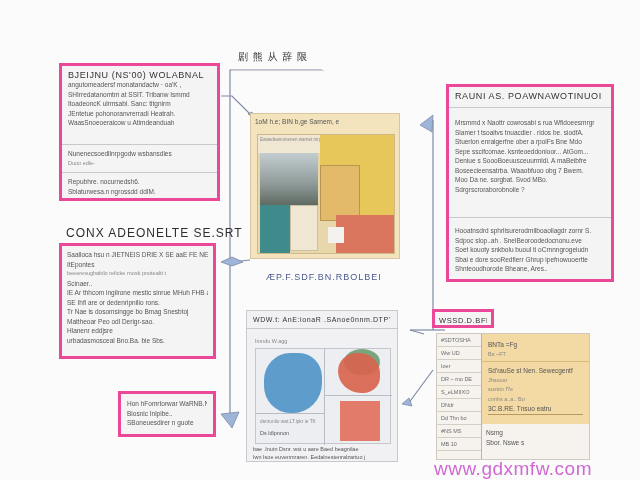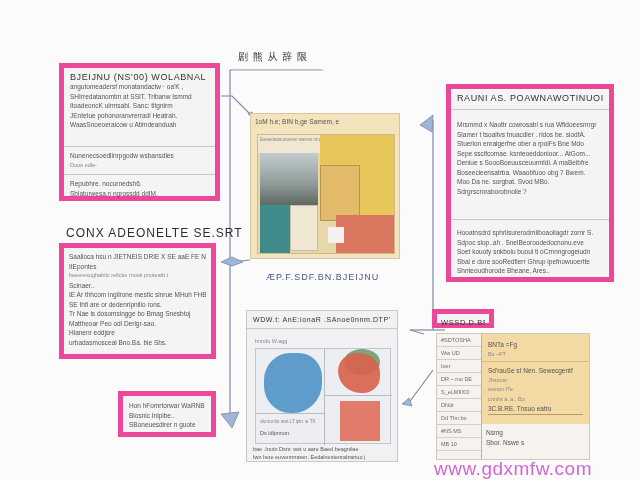--- a/index.html
+++ b/index.html
@@ -1,19 +1,19 @@
 <!DOCTYPE html>
 <html><head>
 <meta charset="utf-8">
 <style>
   * { box-sizing: border-box; margin: 0; padding: 0; }
   html, body { width: 640px; height: 480px; overflow: hidden; background: #fbfbfc; }
   body { position: relative; font-family: "Liberation Sans", sans-serif; color: #4a4a4e; }
   .abs { position: absolute; }
-  .panel { position: absolute; background: #f4f4f5; border: 5px solid #ec4899; }
+  .panel { position: absolute; background: #f4f4f5; border: 3px solid #ec4899; }
   .sect { border-top: 1px solid #c9c9cd; padding: 4px 6px; }
   .sect:first-child { border-top: none; }
   .ttl { font-size: 9px; letter-spacing: 0.6px; color: #333; white-space: nowrap; overflow: hidden; }
   .ln { font-size: 6.5px; line-height: 9.5px; color: #555; white-space: nowrap; overflow: hidden; }
   .ln.sm { font-size: 5.5px; color: #888; }
   .heading { position: absolute; font-size: 10px; letter-spacing: 1px; color: #2f2f33; white-space: nowrap; }
   svg.conn { position: absolute; left: 0; top: 0; width: 640px; height: 480px; pointer-events: none; }
   .watermark { position: absolute; left: 434px; top: 434px; font-size: 19px; color: #c94fc9; opacity: 0.85; letter-spacing: 0.5px; white-space: nowrap; margin-top: 24px; }
   
   .collage { position: absolute; left: 250px; top: 113px; width: 150px; height: 146px; background: #f3e4bd; border: 1px solid #d8c79e; }
@@ -105,21 +105,21 @@
       <div class="ln sm" style="font-size:4.5px; line-height:6px; padding:2px;">Ewaedeanumenen warnet mrgamel</div>
     </div>
     <div class="abs" style="left:2px; top:18px; width:58px; height:52px; background:linear-gradient(#c3cdd0,#8e9a98 60%,#5f6a62);"></div>
     <div class="abs" style="left:2px; top:70px; width:30px; height:50px; background:#3f8a8a;"></div>
     <div class="abs" style="left:32px; top:70px; width:28px; height:46px; background:#efe7d2; border:1px solid #c8bfa5;"></div>
     <div class="abs" style="left:62px; top:30px; width:40px; height:56px; background:#e3b96a; border:1px solid #b99650;"></div>
     <div class="abs" style="left:78px; top:80px; width:58px; height:38px; background:#d9765d;"></div>
     <div class="abs" style="left:70px; top:92px; width:16px; height:16px; background:#f4f2ee;"></div>
   </div>
 </div>
-<div class="heading" style="left:266px; top:272px; font-size:9px; color:#4a5a8a;">ÆP.F.SDF.BN.BJEIJNU</div>
+<div class="heading" style="left:266px; top:272px; font-size:9px; color:#4a5a8a;">ÆP.F.SDF.BN.RBOLBEI</div>
 
 <div class="panel" style="left:446px; top:84px; width:168px; height:198px;">
   <div class="sect" style="height:20px;">
     <div class="ttl">RAUNI AS. POAWNAWOTINUOI OS1T2</div>
   </div>
   <div class="sect" style="height:110px; padding-top:10px;">
     <div class="ln">Mrsmmd x Naottr cowrosabi s rua Wfidoeesmrgr</div>
     <div class="ln">Slamer t tsoaitvs tnuacdier . ridos be. siodfA.</div>
     <div class="ln">Stuerlon enralgerfne ober a rpoiFs Bne Mdo</div>
     <div class="ln">Sepe sscifcomae. ksnteoeddonioor... AtGom...</div>

